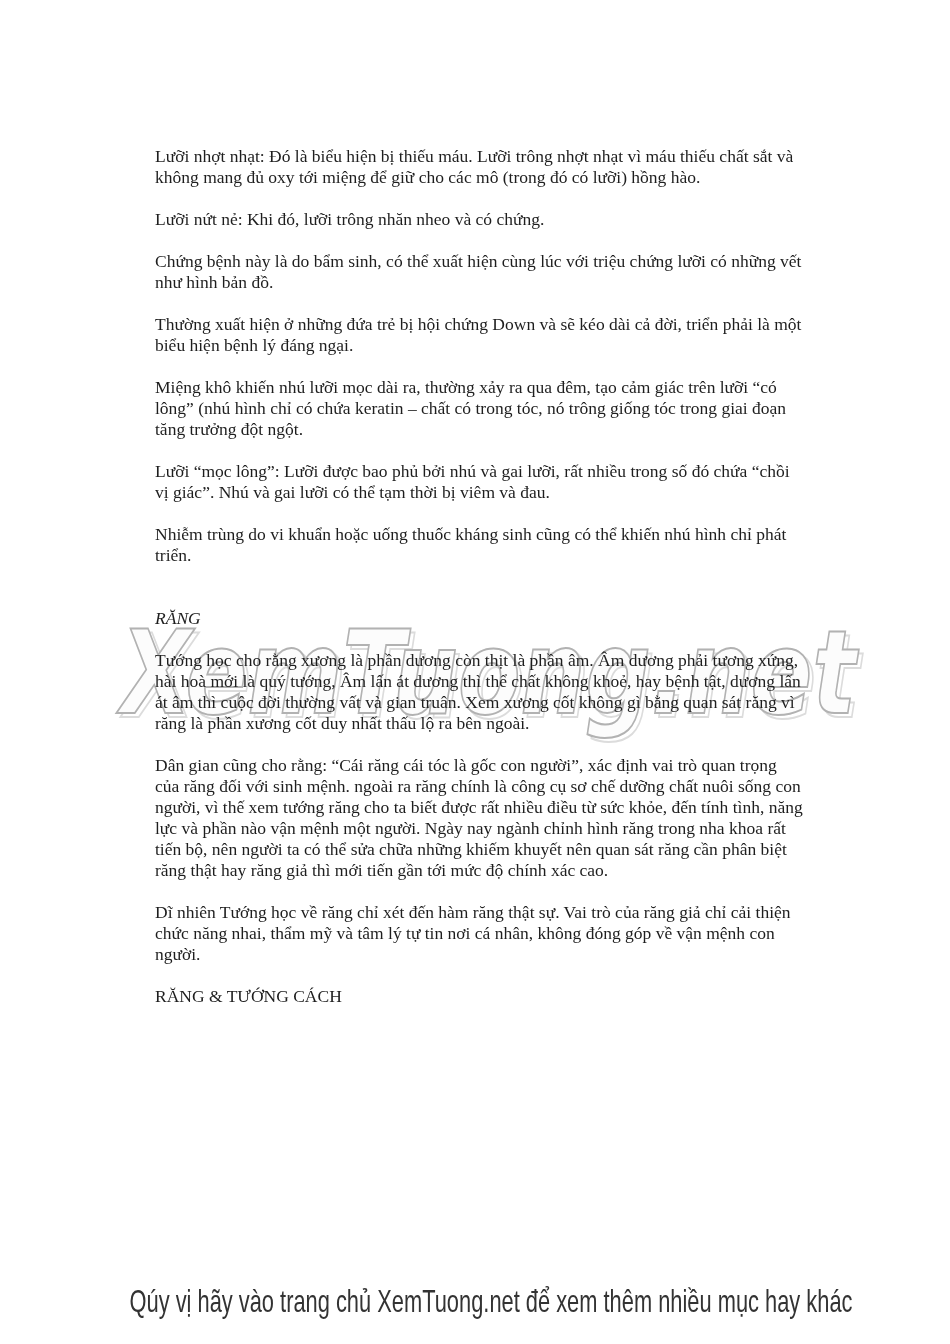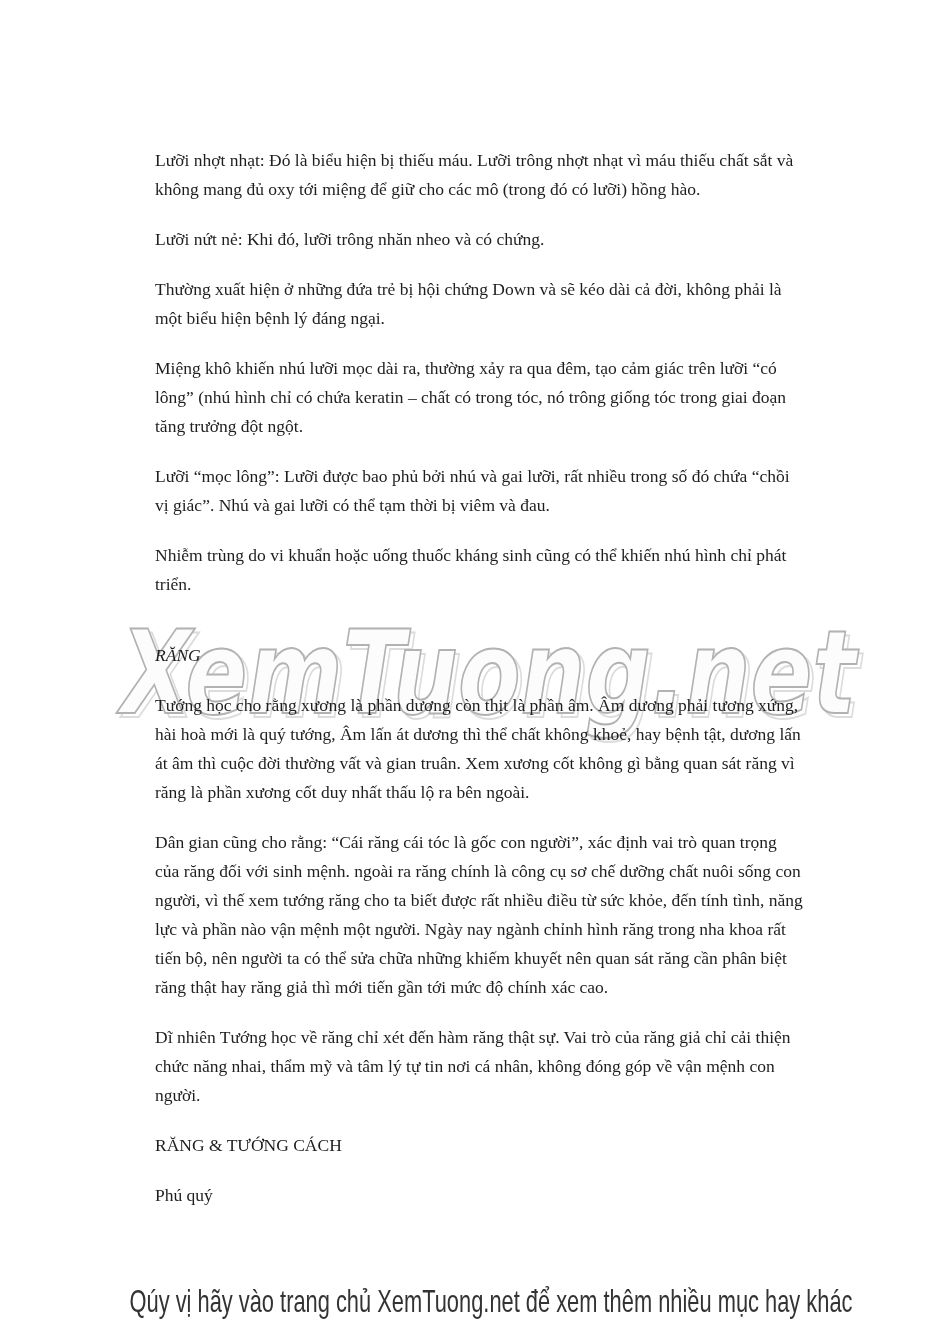--- a/index.html
+++ b/index.html
@@ -40,21 +40,21 @@
     font-style: italic;
   }
   .content {
     position: absolute;
     left: 155px;
     top: 146px;
     width: 650px;
     z-index: 2;
     color: #1e1e1e;
     font-size: 17.5px;
-    line-height: 29px;
+    line-height: 21px;
     text-align: left;
   }
   .para {
     margin: 0 0 21px 0;
   }
   .extra-gap {
     margin-top: 42px;
     font-style: italic;
   }
   .footer {
@@ -77,30 +77,30 @@
 <div class="page">
 
   <svg class="watermark-svg" width="790" height="165" viewBox="0 0 790 165">
     <text class="wm-shadow" x="20" y="114" font-size="116" textLength="735" lengthAdjust="spacingAndGlyphs">XemTuong.net</text>
     <text class="wm-main" x="16" y="110" font-size="116" textLength="735" lengthAdjust="spacingAndGlyphs">XemTuong.net</text>
   </svg>
 
   <div class="content">
     <p class="para">Lưỡi nhợt nhạt: Đó là biểu hiện bị thiếu máu. Lưỡi trông nhợt nhạt vì máu thiếu chất sắt và không mang đủ oxy tới miệng để giữ cho các mô (trong đó có lưỡi) hồng hào.</p>
     <p class="para">Lưỡi nứt nẻ: Khi đó, lưỡi trông nhăn nheo và có chứng.</p>
-    <p class="para">Thường xuất hiện ở những đứa trẻ bị hội chứng Down và sẽ kéo dài cả đời, không phải là một biểu hiện bệnh lý đáng ngại.</p>
+    <p class="para">Chứng bệnh này là do bẩm sinh, có thể xuất hiện cùng lúc với triệu chứng lưỡi có những vết như hình bản đồ.</p>
+    <p class="para">Thường xuất hiện ở những đứa trẻ bị hội chứng Down và sẽ kéo dài cả đời, triển phải là một biểu hiện bệnh lý đáng ngại.</p>
     <p class="para">Miệng khô khiến nhú lưỡi mọc dài ra, thường xảy ra qua đêm, tạo cảm giác trên lưỡi “có lông” (nhú hình chỉ có chứa keratin – chất có trong tóc, nó trông giống tóc trong giai đoạn tăng trưởng đột ngột.</p>
     <p class="para">Lưỡi “mọc lông”: Lưỡi được bao phủ bởi nhú và gai lưỡi, rất nhiều trong số đó chứa “chồi vị giác”. Nhú và gai lưỡi có thể tạm thời bị viêm và đau.</p>
     <p class="para">Nhiễm trùng do vi khuẩn hoặc uống thuốc kháng sinh cũng có thể khiến nhú hình chỉ phát triển.</p>
     <p class="para extra-gap">RĂNG</p>
     <p class="para">Tướng học cho rằng xương là phần dương còn thịt là phần âm. Âm dương phải tương xứng, hài hoà mới là quý tướng, Âm lấn át dương thì thể chất không khoẻ, hay bệnh tật, dương lấn át âm thì cuộc đời thường vất và gian truân. Xem xương cốt không gì bằng quan sát răng vì răng là phần xương cốt duy nhất thấu lộ ra bên ngoài.</p>
     <p class="para">Dân gian cũng cho rằng: “Cái răng cái tóc là gốc con người”, xác định vai trò quan trọng của răng đối với sinh mệnh. ngoài ra răng chính là công cụ sơ chế dưỡng chất nuôi sống con người, vì thế xem tướng răng cho ta biết được rất nhiều điều từ sức khỏe, đến tính tình, năng lực và phần nào vận mệnh một người. Ngày nay ngành chỉnh hình răng trong nha khoa rất tiến bộ, nên người ta có thể sửa chữa những khiếm khuyết nên quan sát răng cần phân biệt răng thật hay răng giả thì mới tiến gần tới mức độ chính xác cao.</p>
     <p class="para">Dĩ nhiên Tướng học về răng chỉ xét đến hàm răng thật sự. Vai trò của răng giả chỉ cải thiện chức năng nhai, thẩm mỹ và tâm lý tự tin nơi cá nhân, không đóng góp về vận mệnh con người.</p>
     <p class="para">RĂNG &amp; TƯỚNG CÁCH</p>
-    <p class="para">Phú quý</p>
   </div>
 
   <div class="footer">
     <svg class="footer-svg" width="950" height="60" viewBox="0 0 950 60">
       <text x="475" y="42" font-size="32" text-anchor="middle" textLength="723" lengthAdjust="spacingAndGlyphs">Qúy vị hãy vào trang chủ XemTuong.net để xem thêm nhiều mục hay khác</text>
     </svg>
   </div>
 
 </div>
 

